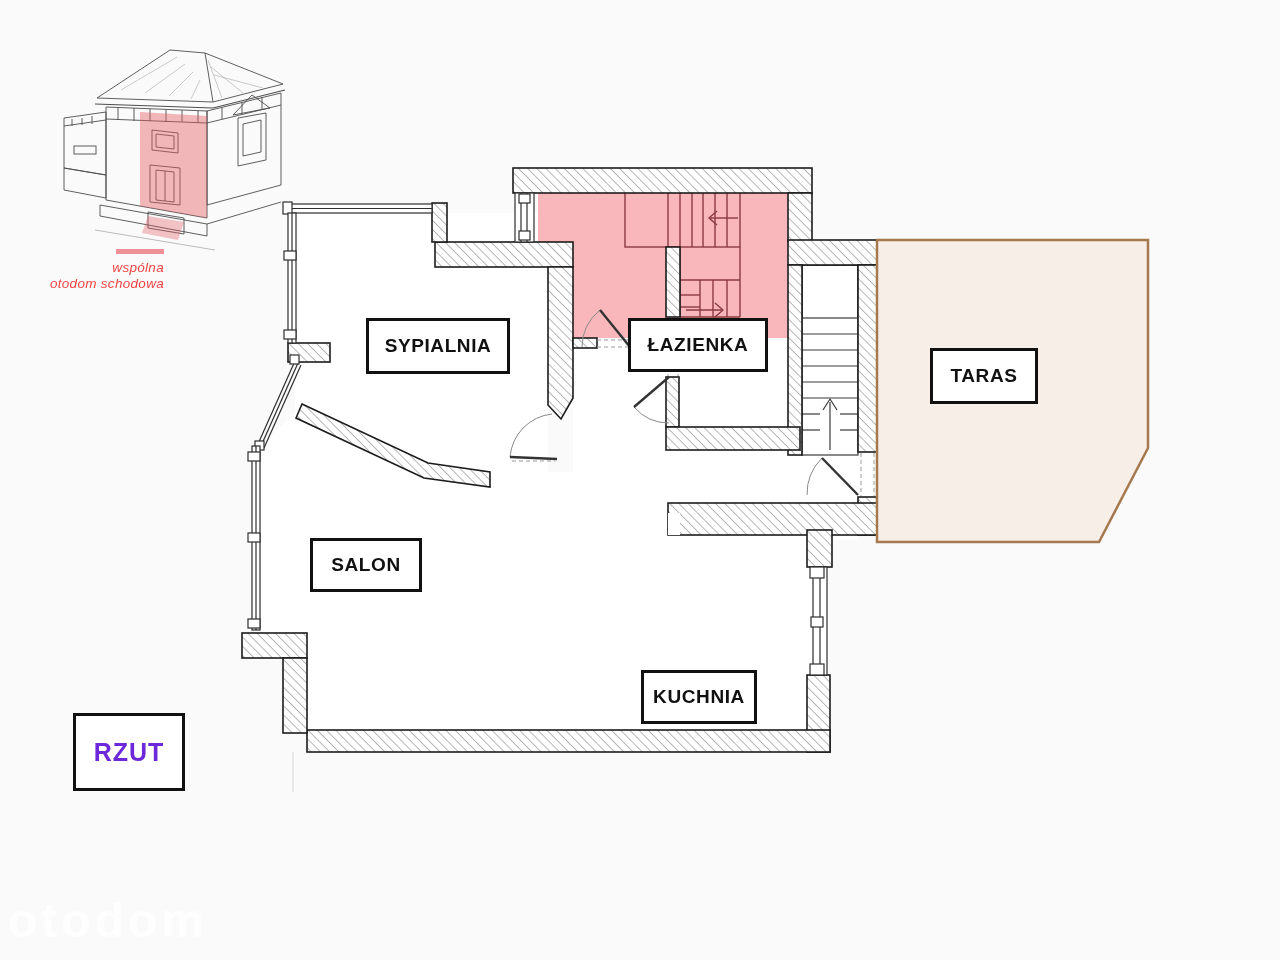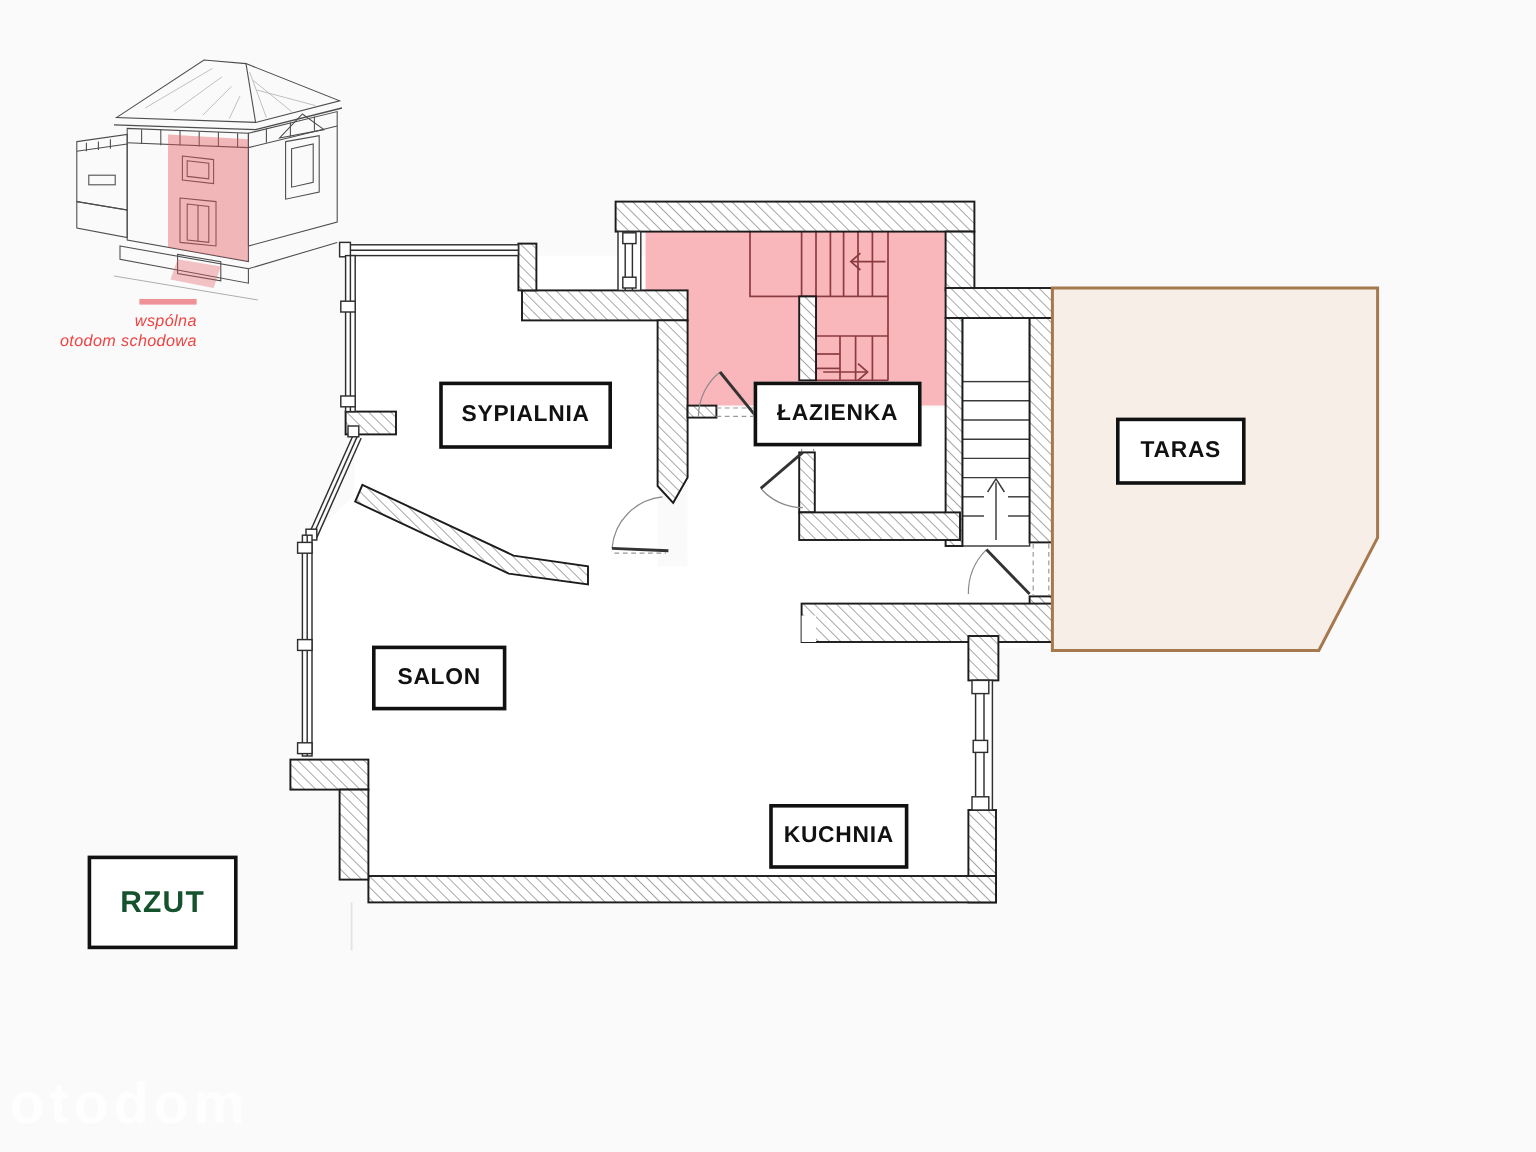--- a/index.html
+++ b/index.html
@@ -18,24 +18,24 @@
     display:flex;align-items:center;justify-content:center;
     font-weight:bold;font-size:19px;letter-spacing:0.6px;color:#111111;
     box-sizing:border-box;white-space:nowrap;
   }
   #label-sypialnia{left:366px;top:318px;width:144px;height:56px;text-align:right;}
   #label-lazienka{left:628px;top:318px;width:140px;height:54px;}
   #label-salon{left:310px;top:538px;width:112px;height:54px;}
   #label-kuchnia{left:641px;top:646px;width:116px;height:54px;margin-top:24px;}
   #label-taras{left:930px;top:348px;width:108px;height:56px;}
   #rzut-box{
-    position:absolute;left:73px;top:713px;width:125px;height:78px;
+    position:absolute;left:73px;top:713px;width:112px;height:78px;
     background:#ffffff;border:3.5px solid #111111;box-sizing:border-box;
     display:flex;align-items:center;justify-content:center;
-    font-weight:bold;font-size:25px;letter-spacing:1px;color:#14532d;
+    font-weight:bold;font-size:25px;letter-spacing:1px;color:#6d28d9;
   }
   #pietro-box{
     position:absolute;left:73px;top:790px;width:372px;height:88px;
     background:#ffffff;border:3.5px solid #111111;box-sizing:border-box;
     display:flex;align-items:center;
     font-weight:400;font-size:41px;letter-spacing:1.5px;color:#202020;
     padding-left:30px;
   }
   #legend{
     position:absolute;left:36px;top:249px;width:128px;

